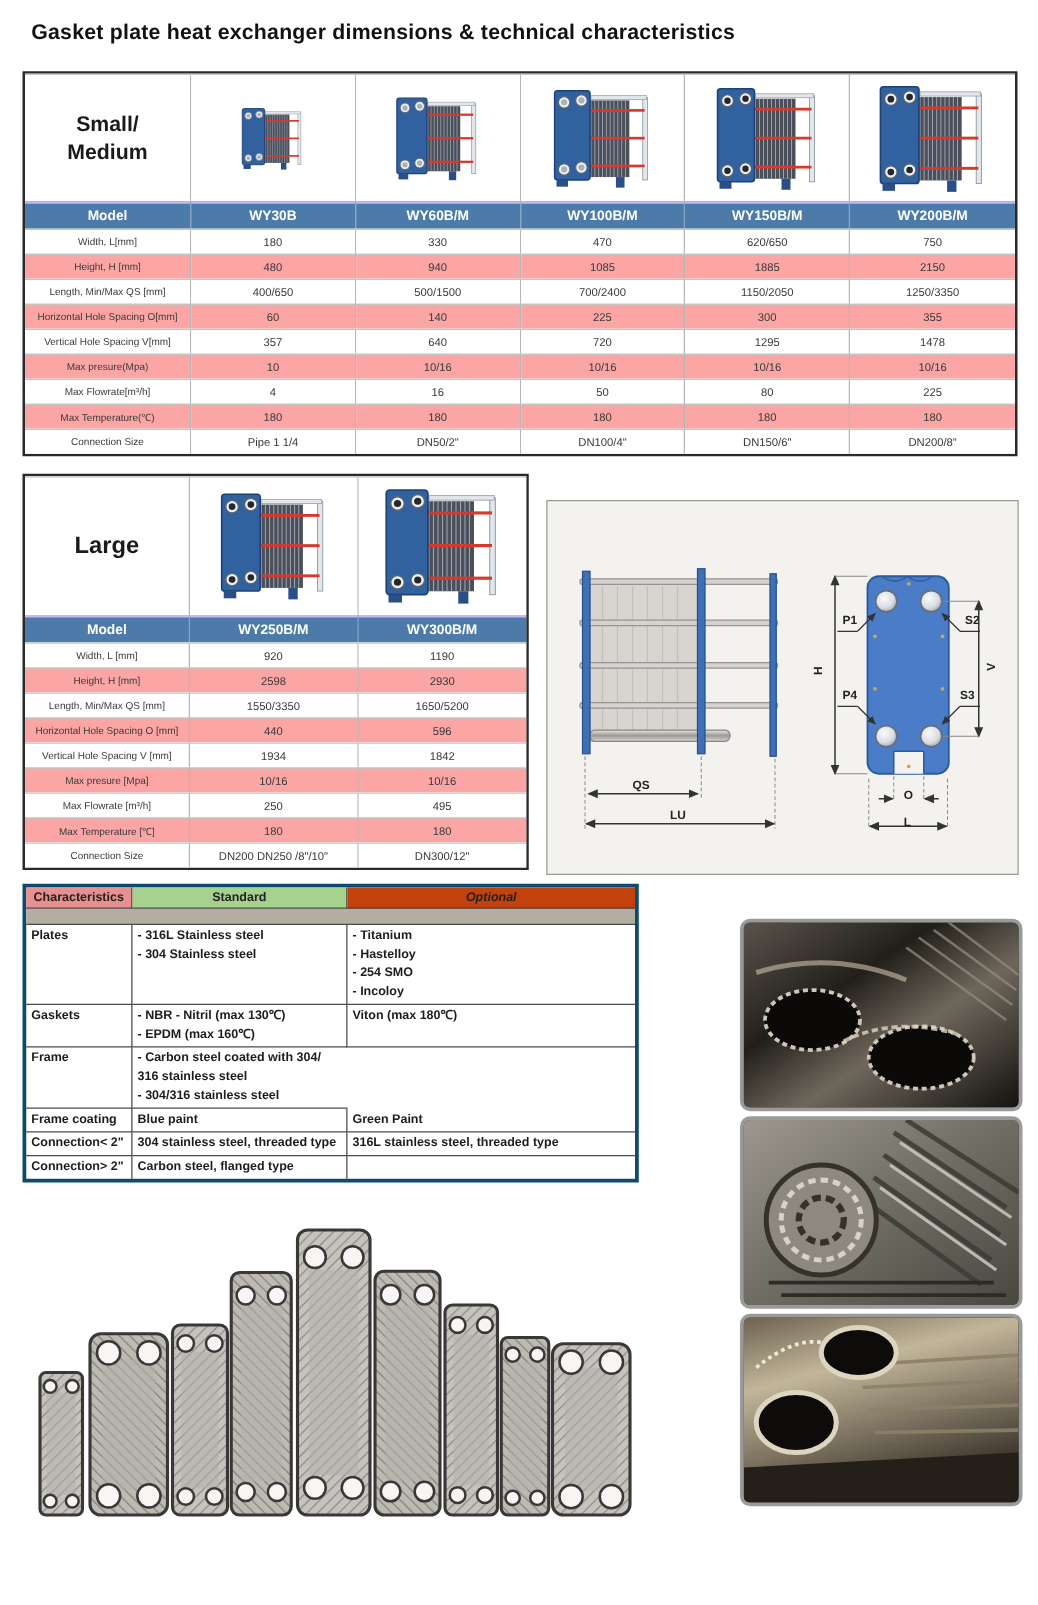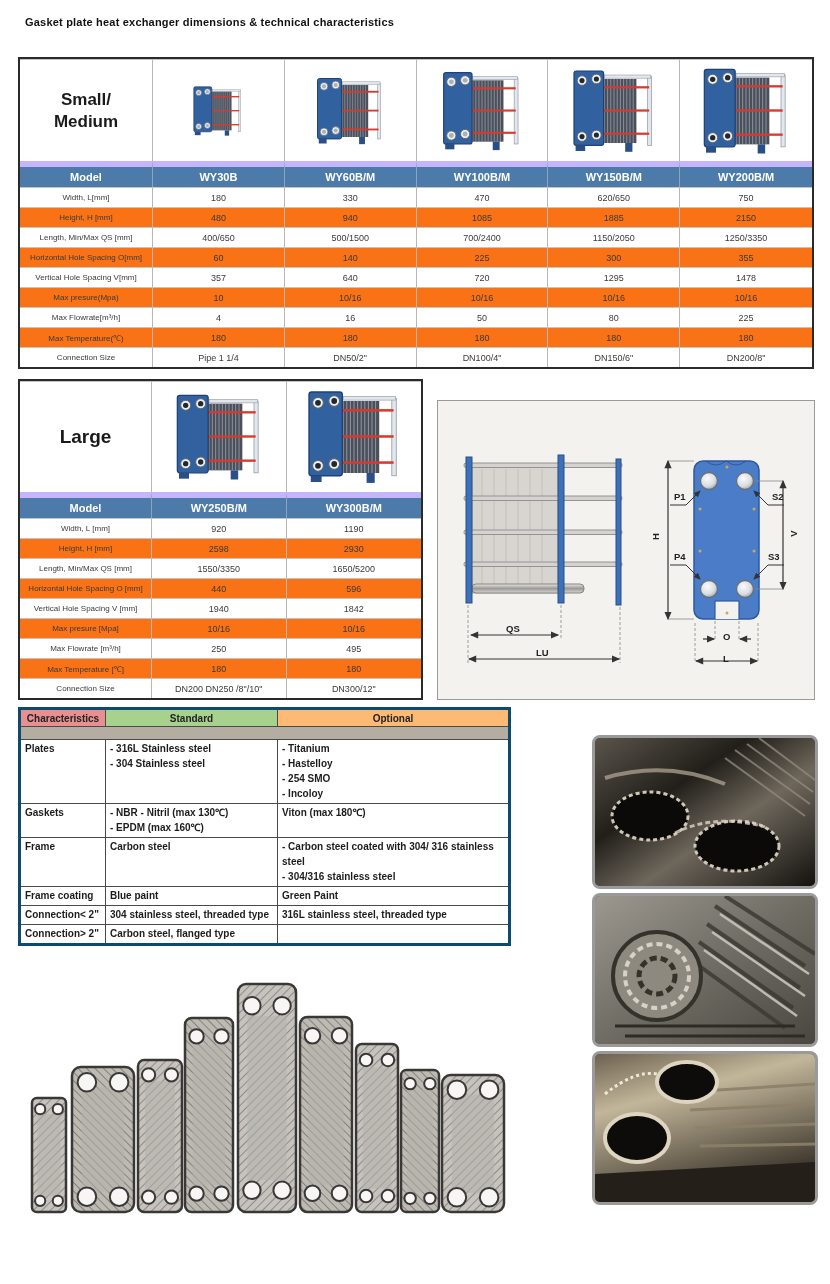--- a/index.html
+++ b/index.html
@@ -1,38 +1,38 @@
 <!DOCTYPE html>
 <html><head>
 <meta charset="utf-8">
 <style>
   html,body{margin:0;padding:0;background:#ffffff;}
   .page{position:relative;width:830px;height:1284px;background:#ffffff;overflow:hidden;
         font-family:"Liberation Sans", sans-serif;color:#222;}
-  .title{position:absolute;left:25px;top:16px;font-size:11px;font-weight:bold;color:#111;
+  .title{position:absolute;left:25px;top:16px;font-size:17px;font-weight:bold;color:#111;
          letter-spacing:0.2px;}
 
   
   .spec-table{position:absolute;border:2px solid #2a2a2a;background:#fff;}
   .t1{left:18px;top:57px;width:792px;}
   .t2{left:18px;top:379px;width:401px;}
   .trow{display:grid;}
   .t1 .trow{grid-template-columns:133px repeat(5,1fr);}
   .t2 .trow{grid-template-columns:132px 1fr 1fr;}
   .cell,.hcell{display:flex;align-items:center;justify-content:center;text-align:center;
        border-right:1px solid #b9b7b3;overflow:hidden;}
   .trow .cell:last-child,.trow .hcell:last-child{border-right:none;text-align:center;}
   .imgrow .cell{height:101px;background:#fff;border-right:1px solid #b9b7b3;}
   .t2 .imgrow .cell{height:110px;}
   .header .hcell{height:20px;background:#4d7ba9;color:#ffffff;font-weight:bold;
-       font-size:11px;border-right:1px solid #86a5c4;border-top:6px solid #c4b5fd;}
+       font-size:11px;border-right:1px solid #86a5c4;border-top:2px solid #c4b5fd;}
   .cell{height:19px;font-size:9px;color:#3a3a3a;border-top:1px solid #c6c4c0;}
   .cell.speclabel{font-size:8px;padding:0 0;}
   .white .cell{background:#ffffff;}
-  .beige .cell{background:#f97316;}
+  .beige .cell{background:#fca5a5;}
   .cat-label{font-size:17px;font-weight:600;color:#1a1a1a;line-height:1.25;
        white-space:pre-line;text-align:center;}
   .t2 .cat-label{font-size:19px;}
 
   
   .diagram-box{position:absolute;left:437px;top:400px;width:376px;height:298px;
        background:#f4f2ef;border:1px solid #9a9a98;}
   .diagram-box svg{position:absolute;left:0;top:0;}
   .dlabel{position:absolute;font-size:9.5px;font-weight:bold;color:#222;}
   .dlabel.rot{transform:rotate(-90deg);}
@@ -400,21 +400,21 @@
           <div class="cell">1550/3350</div>
           <div class="cell">1650/5200</div>
         </div>
         <div class="trow beige">
           <div class="cell speclabel">Horizontal Hole Spacing O [mm]</div>
           <div class="cell">440</div>
           <div class="cell">596</div>
         </div>
         <div class="trow white">
           <div class="cell speclabel">Vertical Hole Spacing V [mm]</div>
-          <div class="cell">1940</div>
+          <div class="cell">1934</div>
           <div class="cell">1842</div>
         </div>
         <div class="trow beige">
           <div class="cell speclabel">Max presure [Mpa]</div>
           <div class="cell">10/16</div>
           <div class="cell">10/16</div>
         </div>
         <div class="trow white">
           <div class="cell speclabel">Max Flowrate [m³/h]</div>
           <div class="cell">250</div>
@@ -542,21 +542,21 @@
     <span class="dlabel" style="left:334px;top:90px;">S2</span>
     <span class="dlabel" style="left:330px;top:150px;">S3</span>
     <span class="dlabel" style="left:285px;top:230px;">O</span>
     <span class="dlabel" style="left:285px;top:252px;">L</span>
   </div>
 
   <div class="char-table">
     <div class="char-row">
       <div class="char-hcell" style="background:#e88f8f;">Characteristics</div>
       <div class="char-hcell" style="background:#a6d28e;">Standard</div>
-      <div class="char-hcell" style="background:#fdba74;">Optional</div>
+      <div class="char-hcell" style="background:#c2410c;font-style:italic;">Optional</div>
     </div>
     <div class="char-gray"></div>
     <div class="char-body" id="char-body">
         <div class="char-row">
           <div class="char-cell">
             <div>Plates</div>
           </div>
           <div class="char-cell">
             <div>- 316L Stainless steel</div>
             <div>- 304  Stainless  steel</div>
@@ -576,23 +576,20 @@
             <div>- NBR - Nitril (max 130℃)</div>
             <div>- EPDM (max 160℃)</div>
           </div>
           <div class="char-cell">
             <div>Viton (max 180℃)</div>
           </div>
         </div>
         <div class="char-row">
           <div class="char-cell">
             <div>Frame</div>
-          </div>
-          <div class="char-cell">
-            <div>Carbon steel</div>
           </div>
           <div class="char-cell">
             <div>- Carbon steel coated with 304/ 316 stainless steel</div>
             <div>- 304/316 stainless steel</div>
           </div>
         </div>
         <div class="char-row">
           <div class="char-cell">
             <div>Frame coating</div>
           </div>

